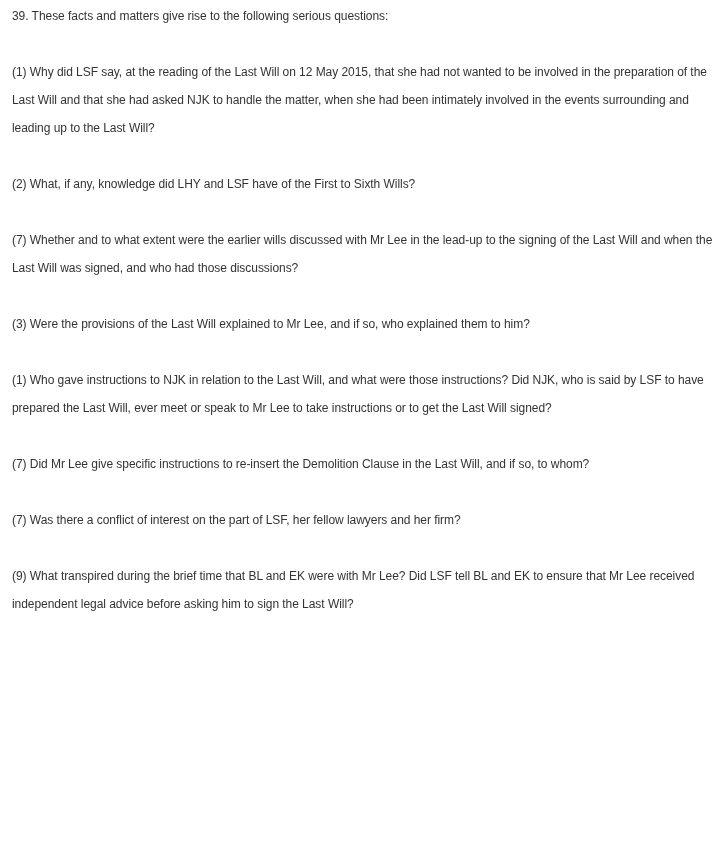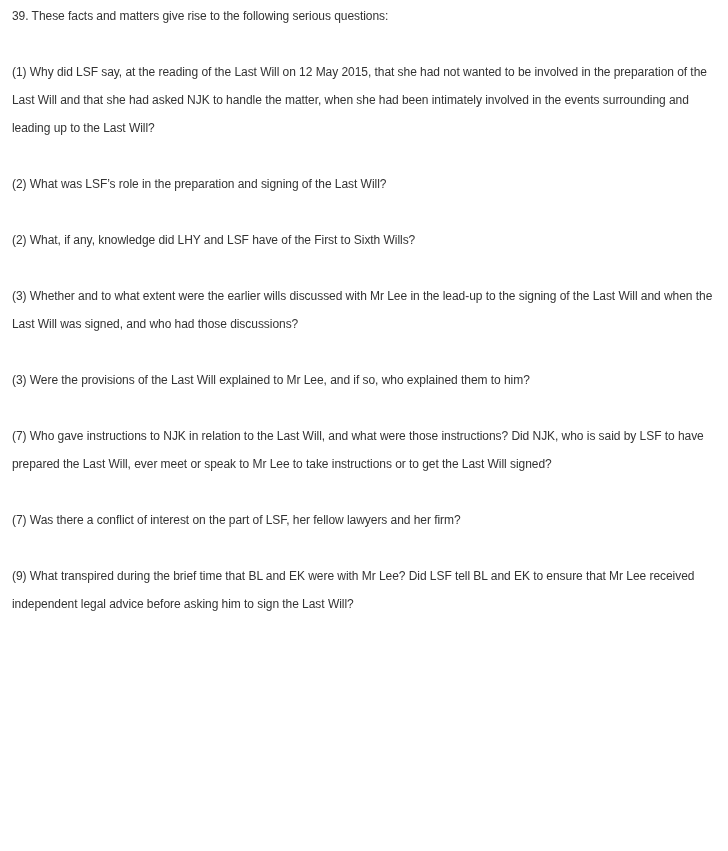--- a/index.html
+++ b/index.html
@@ -24,20 +24,20 @@
     .doc p {
       margin: 0 0 28px 0;
     }
   </style>
 </head>
 <body>
 
 <div class="doc">
   <p>39. These facts and matters give rise to the following serious questions:</p>
   <p>(1) Why did LSF say, at the reading of the Last Will on 12 May 2015, that she had not wanted to be involved in the preparation of the Last Will and that she had asked NJK to handle the matter, when she had been intimately involved in the events surrounding and leading up to the Last Will?</p>
-  <p>(2) What was LSF’s role in the preparation and signing of the Last Will?</p>
   <p>(2) What, if any, knowledge did LHY and LSF have of the First to Sixth Wills?</p>
-  <p>(3) Whether and to what extent were the earlier wills discussed with Mr Lee in the lead-up to the signing of the Last Will and when the Last Will was signed, and who had those discussions?</p>
+  <p>(7) Whether and to what extent were the earlier wills discussed with Mr Lee in the lead-up to the signing of the Last Will and when the Last Will was signed, and who had those discussions?</p>
   <p>(3) Were the provisions of the Last Will explained to Mr Lee, and if so, who explained them to him?</p>
-  <p>(7) Who gave instructions to NJK in relation to the Last Will, and what were those instructions? Did NJK, who is said by LSF to have prepared the Last Will, ever meet or speak to Mr Lee to take instructions or to get the Last Will signed?</p>
+  <p>(1) Who gave instructions to NJK in relation to the Last Will, and what were those instructions? Did NJK, who is said by LSF to have prepared the Last Will, ever meet or speak to Mr Lee to take instructions or to get the Last Will signed?</p>
+  <p>(7) Did Mr Lee give specific instructions to re-insert the Demolition Clause in the Last Will, and if so, to whom?</p>
   <p>(7) Was there a conflict of interest on the part of LSF, her fellow lawyers and her firm?</p>
   <p>(9) What transpired during the brief time that BL and EK were with Mr Lee? Did LSF tell BL and EK to ensure that Mr Lee received independent legal advice before asking him to sign the Last Will?</p>
 </div>
 
 </body></html>

